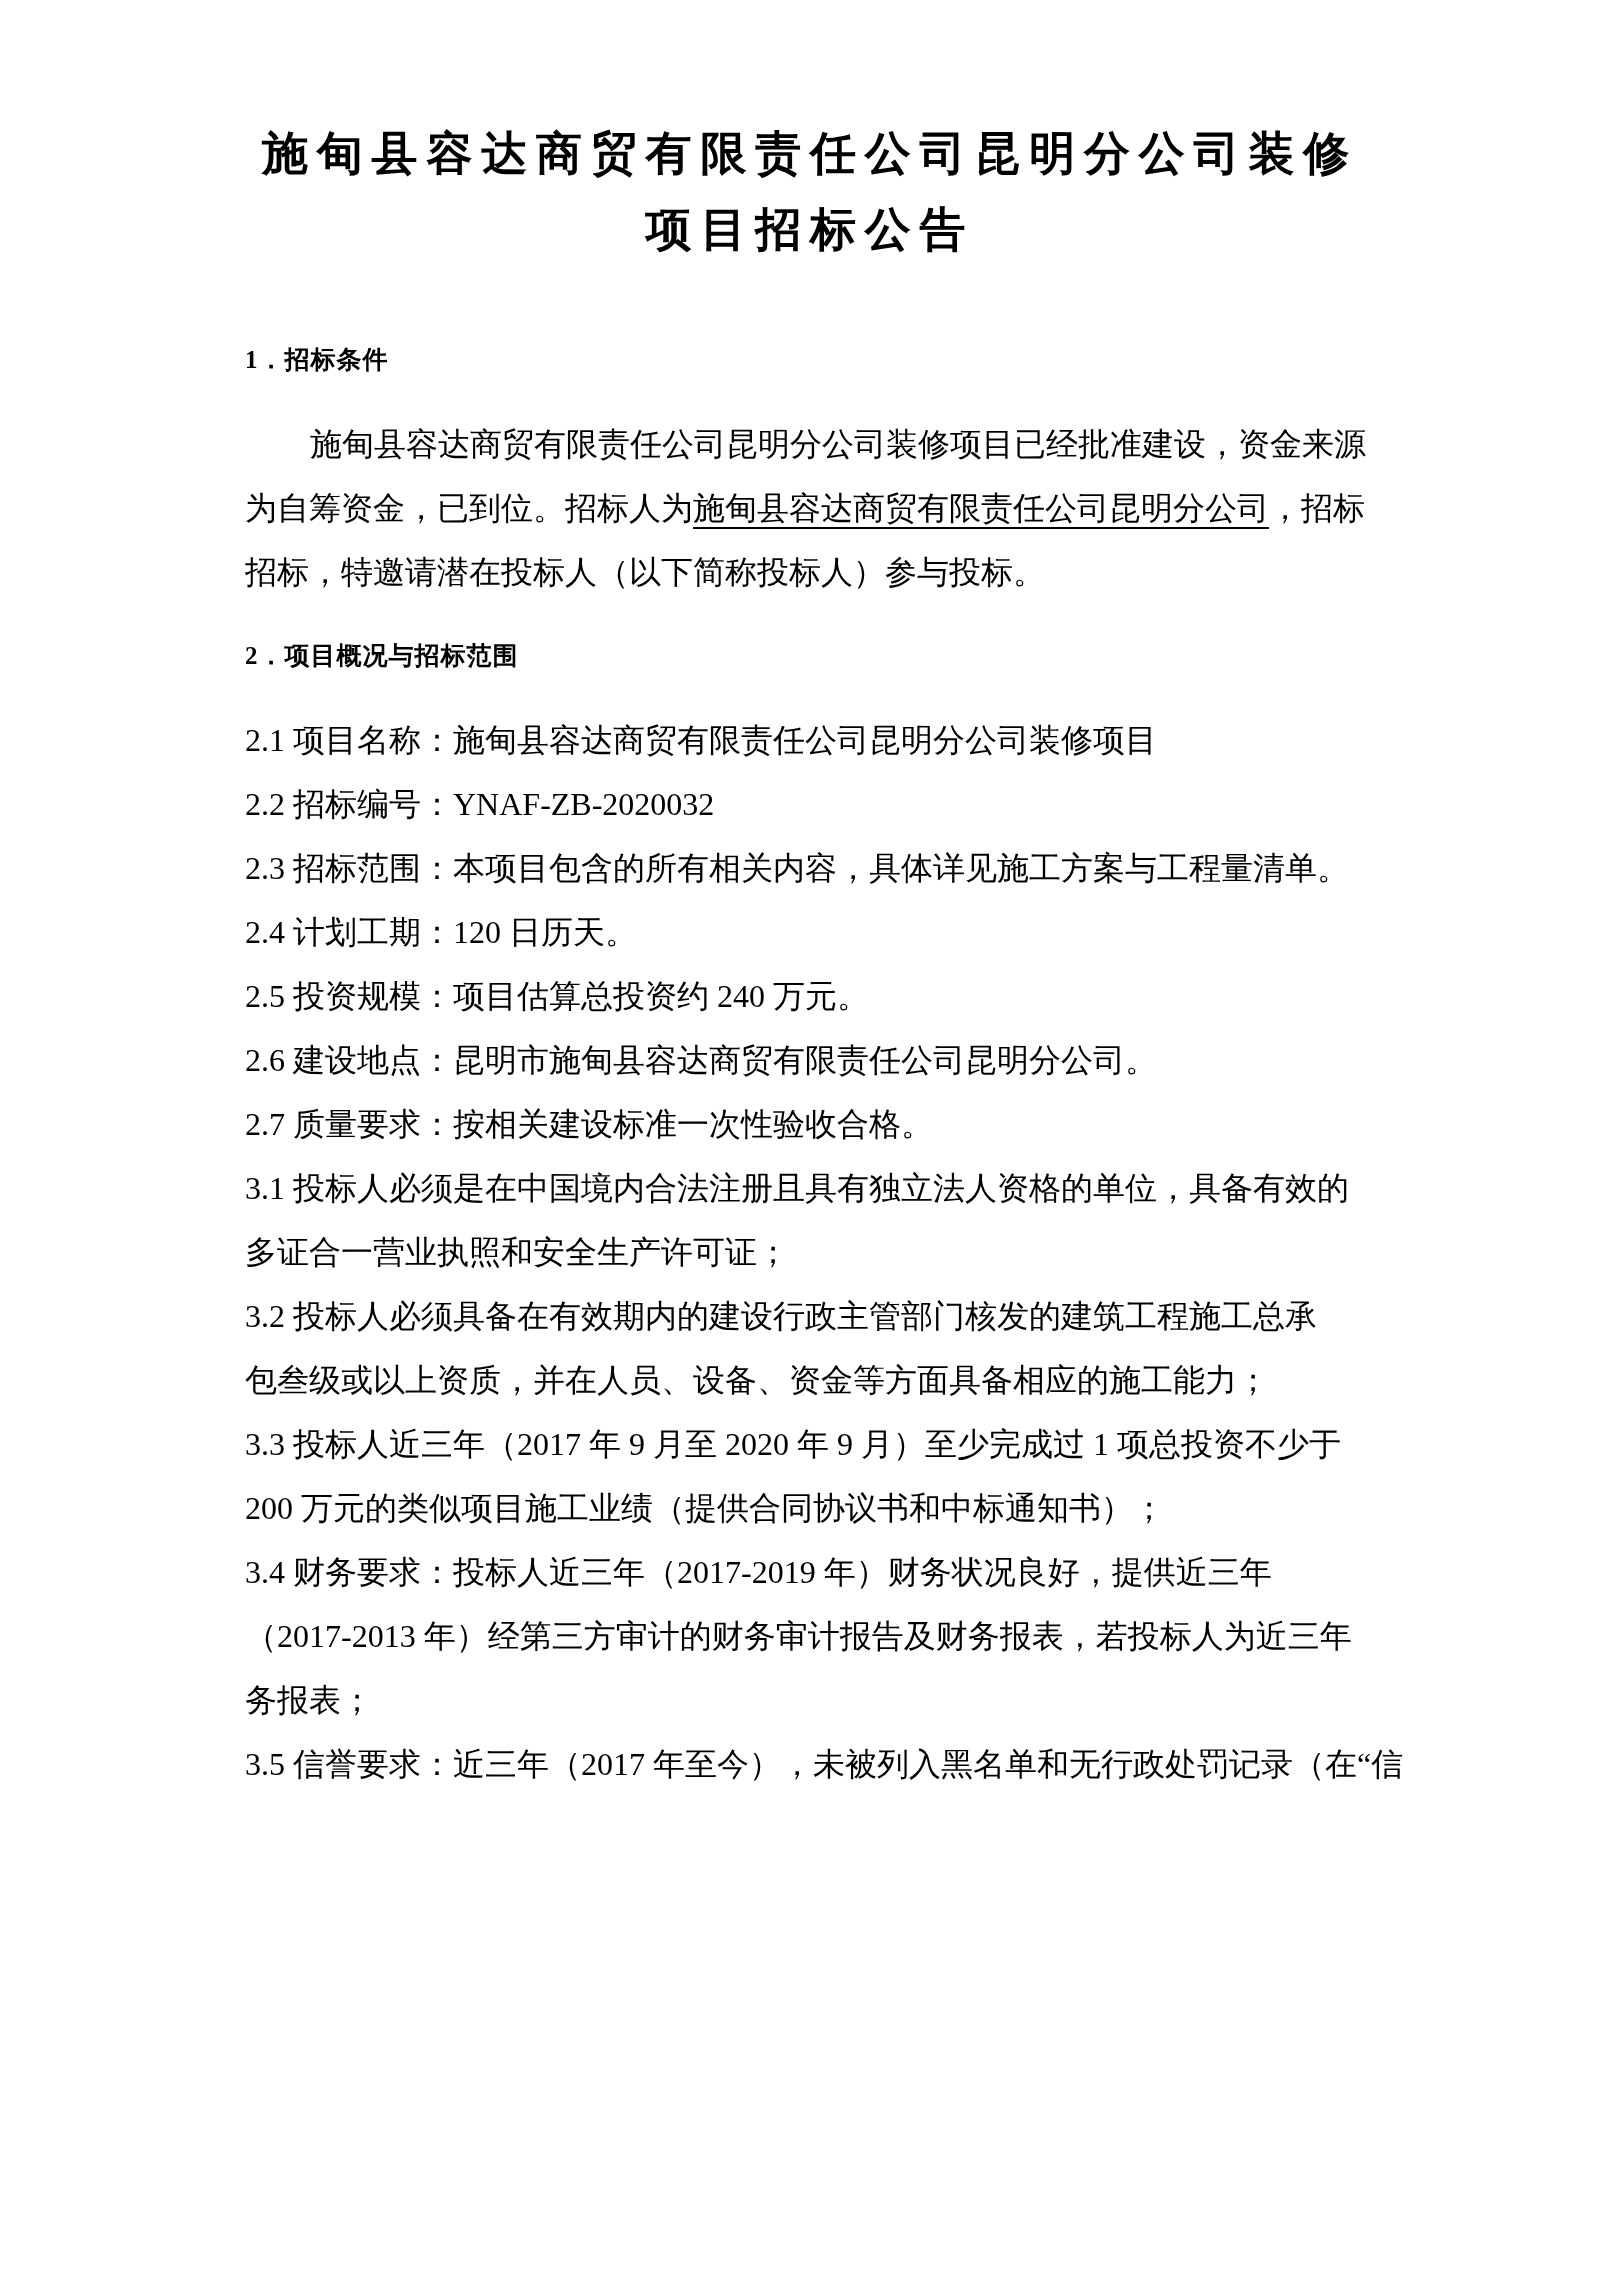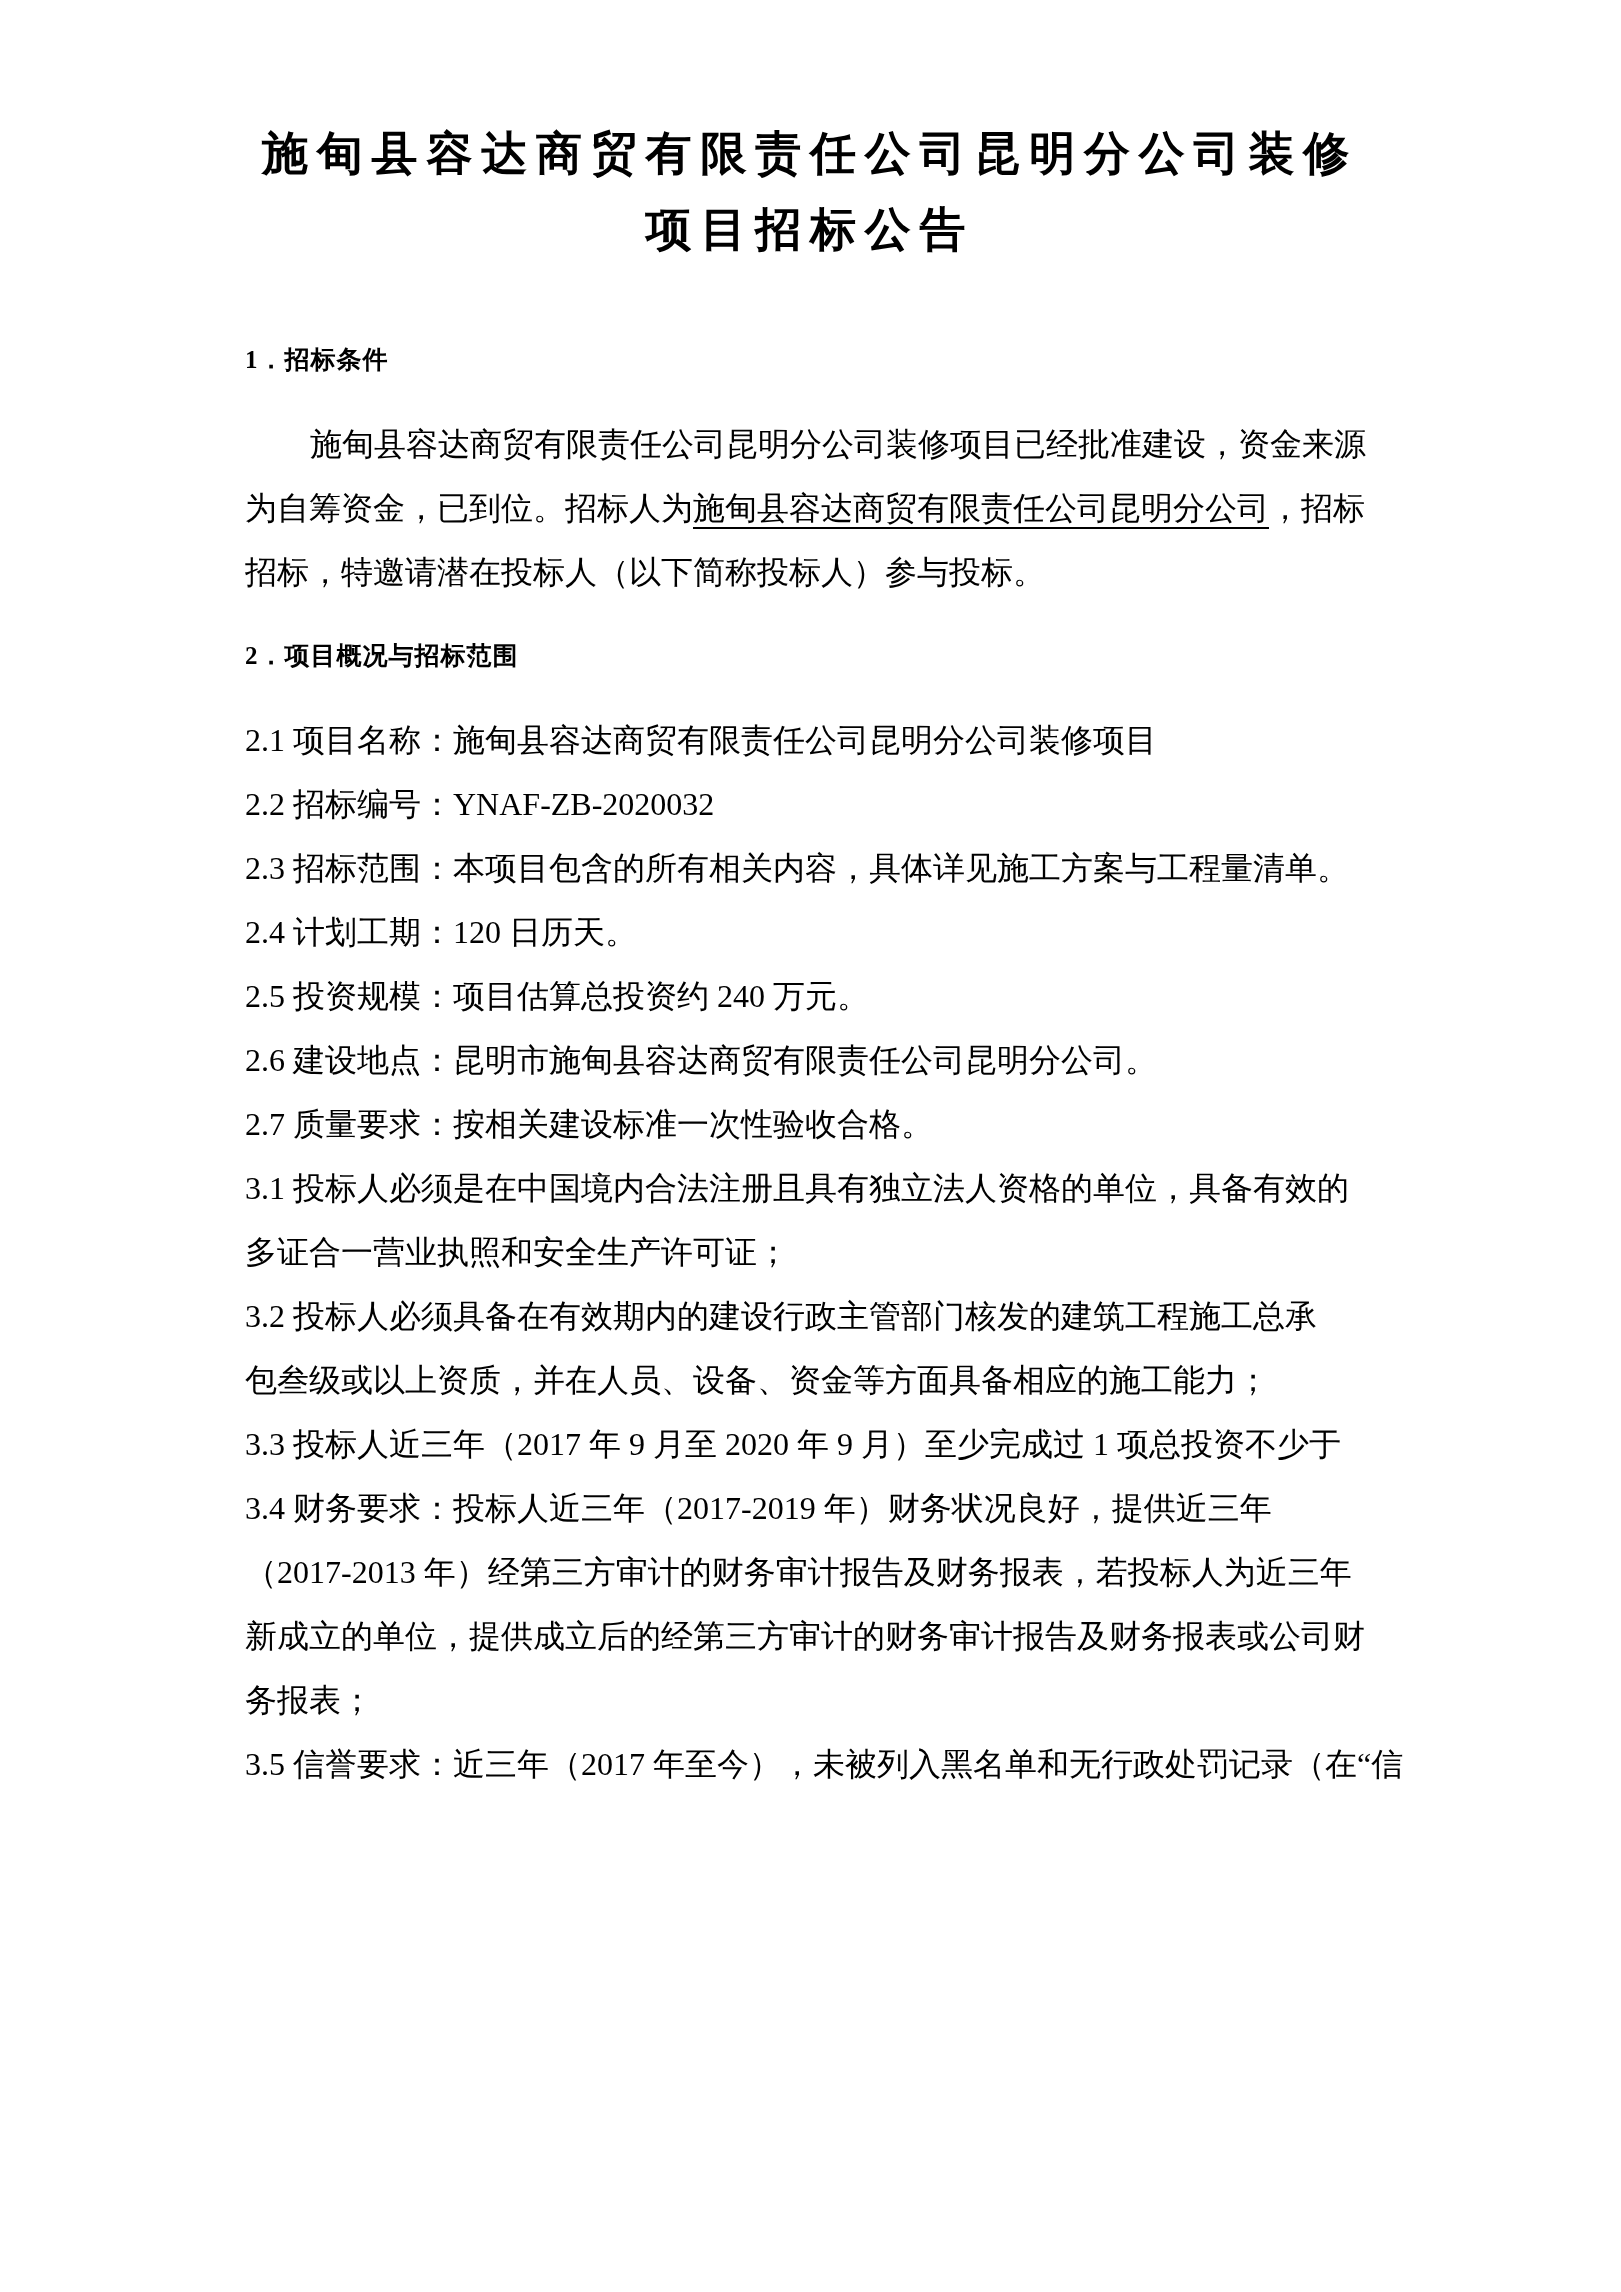--- a/index.html
+++ b/index.html
@@ -51,21 +51,21 @@
         <div class="line"><span>2.5 投资规模：项目估算总投资约 240 万元。</span></div>
         <div class="line"><span>2.6 建设地点：昆明市施甸县容达商贸有限责任公司昆明分公司。</span></div>
         <div class="line"><span>2.7 质量要求：按相关建设标准一次性验收合格。</span></div>
       </section>
       <section class="section">
         <div class="line"><span>3.1 投标人必须是在中国境内合法注册且具有独立法人资格的单位，具备有效的</span></div>
         <div class="line"><span>多证合一营业执照和安全生产许可证；</span></div>
         <div class="line"><span>3.2 投标人必须具备在有效期内的建设行政主管部门核发的建筑工程施工总承</span></div>
         <div class="line"><span>包叁级或以上资质，并在人员、设备、资金等方面具备相应的施工能力；</span></div>
         <div class="line"><span>3.3 投标人近三年（2017 年 9 月至 2020 年 9 月）至少完成过 1 项总投资不少于</span></div>
+        <div class="line"><span>200 万元的类似项目施工业绩（提供合同协议书和中标通知书）；</span></div>
         <div class="line"><span>3.4 财务要求：投标人近三年（2017-2019 年）财务状况良好，提供近三年</span></div>
         <div class="line"><span>（2017-2013 年）经第三方审计的财务审计报告及财务报表，若投标人为近三年</span></div>
-        <div class="line"><span>新成立的单位，提供成立后的经第三方审计的财务审计报告及财务报表或公司财</span></div>
         <div class="line"><span>务报表；</span></div>
         <div class="line"><span>3.5 信誉要求：近三年（2017 年至今），未被列入黑名单和无行政处罚记录（在“信</span></div>
       </section>
     </main>
 </div>
 
 
 </body></html>

